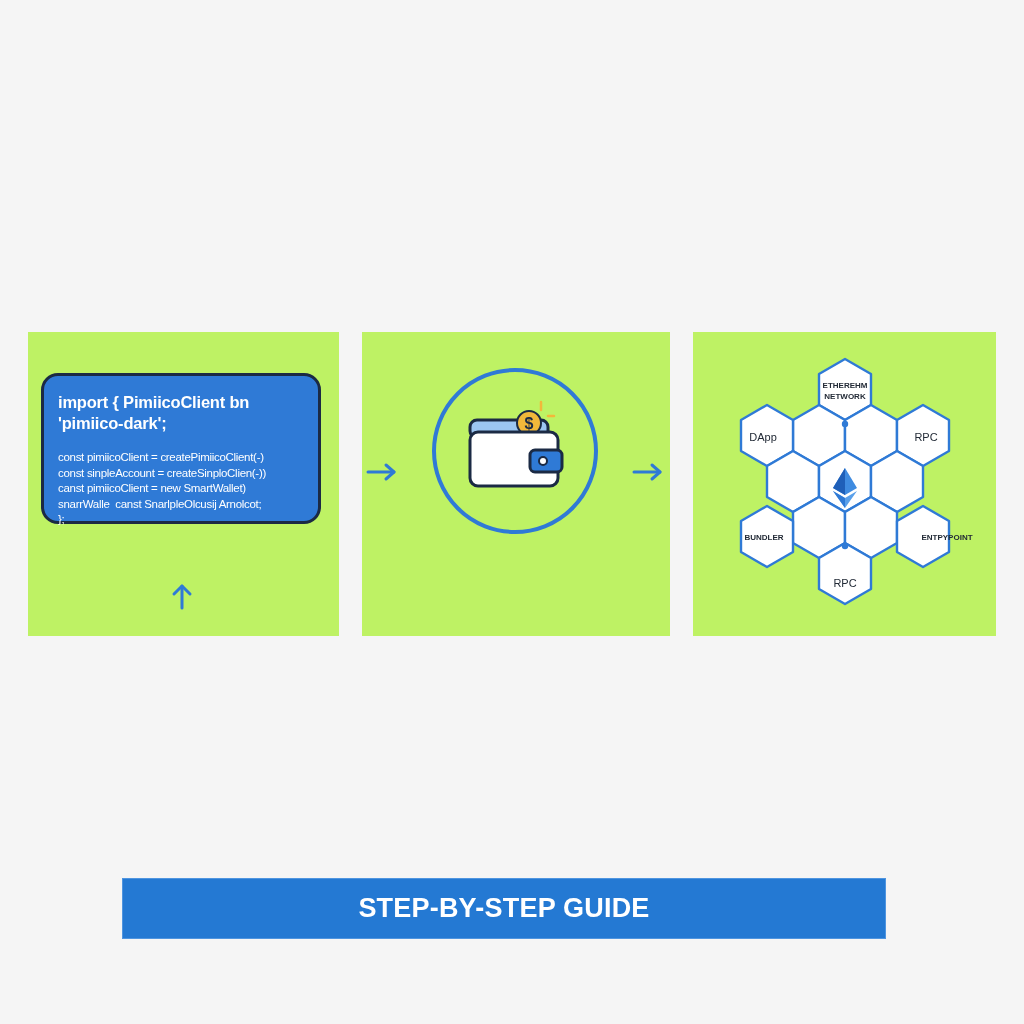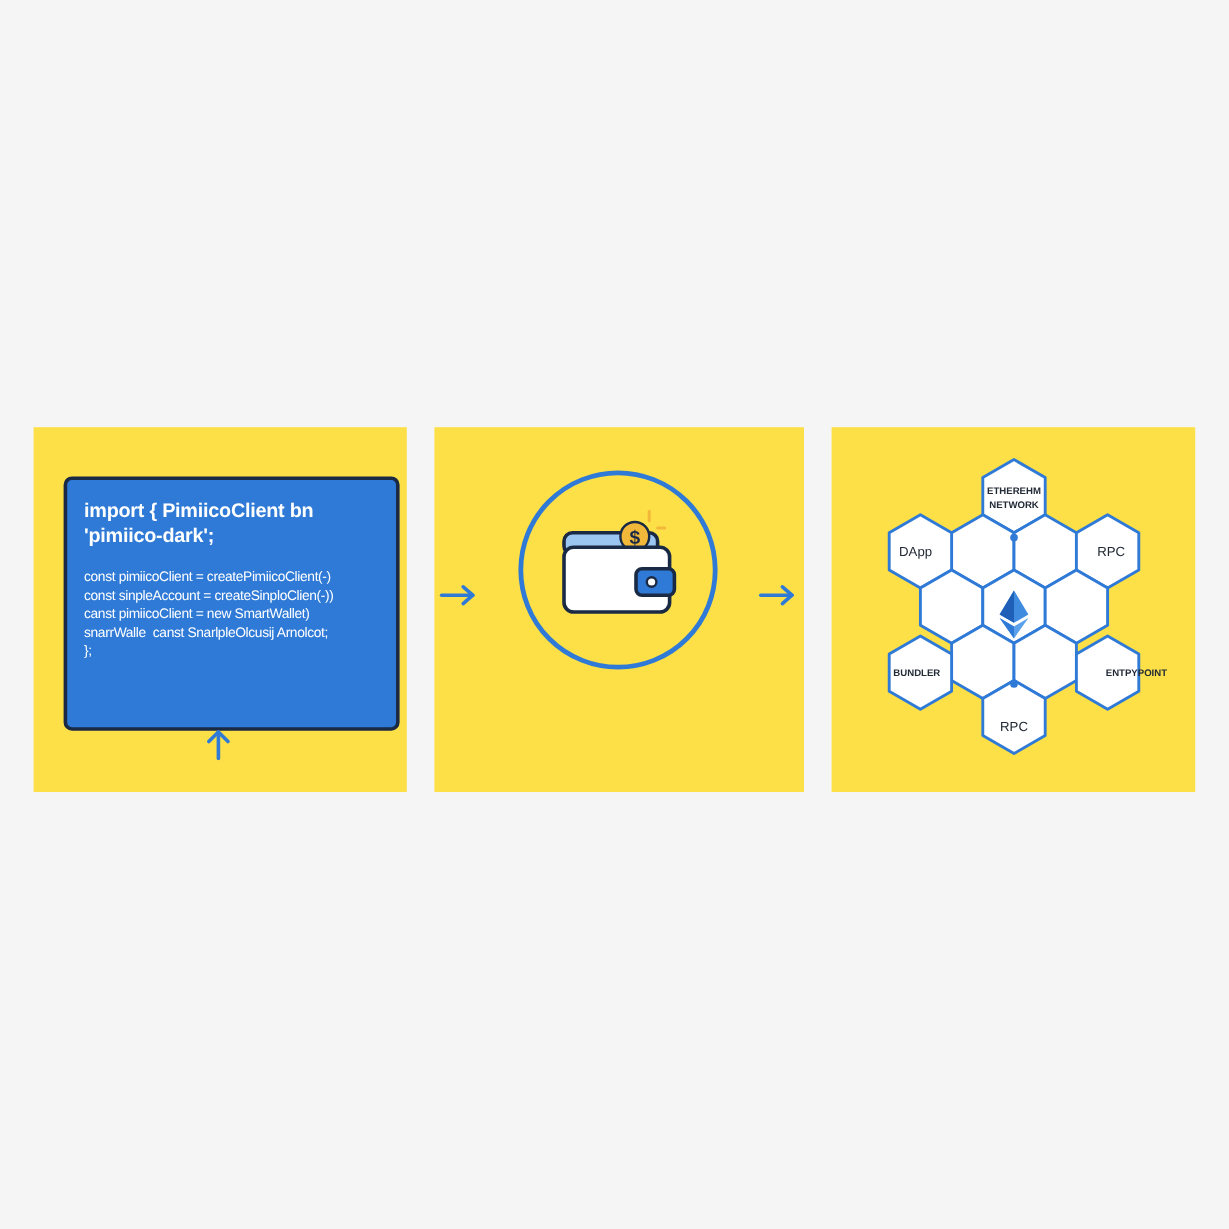--- a/index.html
+++ b/index.html
@@ -11,41 +11,40 @@
       font-family: "Liberation Sans", "DejaVu Sans", sans-serif;
       overflow: hidden;
     }
     .stage {
       position: relative;
       width: 1024px;
       height: 1024px;
     }
     .card {
       position: absolute;
-      background: #fde047;
-      top: 356px;
+      background: #bef264;
+      top: 332px;
       height: 304px;
     }
     #card-code { left: 28px; width: 311px; }
     #card-wallet { left: 362px; width: 308px; }
     #card-network { left: 693px; width: 303px; }
 
     .code-box {
       position: absolute;
       left: 13px;
       top: 41px;
       width: 280px;
-      height: 212px;
+      height: 151px;
       background: #2f7ad6;
       border: 3px solid #1b2a44;
-      border-radius: 7px;
+      border-radius: 17px;
       box-sizing: border-box;
       color: #ffffff;
       padding: 16px 14px 0 14px;
-      margin-left: 12px;
     }
     .code-import {
       font-weight: bold;
       font-size: 16.5px;
       line-height: 21px;
       letter-spacing: -0.2px;
       white-space: pre;
     }
     .code-body {
       margin-top: 16px;
@@ -225,14 +224,17 @@
       <div>ETHEREHM</div>
       <div>NETWORK</div>
     </div>
     <div class="hex-label" style="left:70px; top:105px;">DApp</div>
     <div class="hex-label" style="left:233px; top:105px;">RPC</div>
     <div class="hex-label bold" style="left:71px; top:205px;">BUNDLER</div>
     <div class="hex-label bold" style="left:235px; top:205px;margin-left:19px;">ENTPYPOINT</div>
     <div class="hex-label" style="left:152px; top:251px;">RPC</div>
   </div>
 
+  <div class="banner">
+    <span class="banner-text">STEP-BY-STEP GUIDE</span>
+  </div>
 
 </div>
 
 </body></html>

